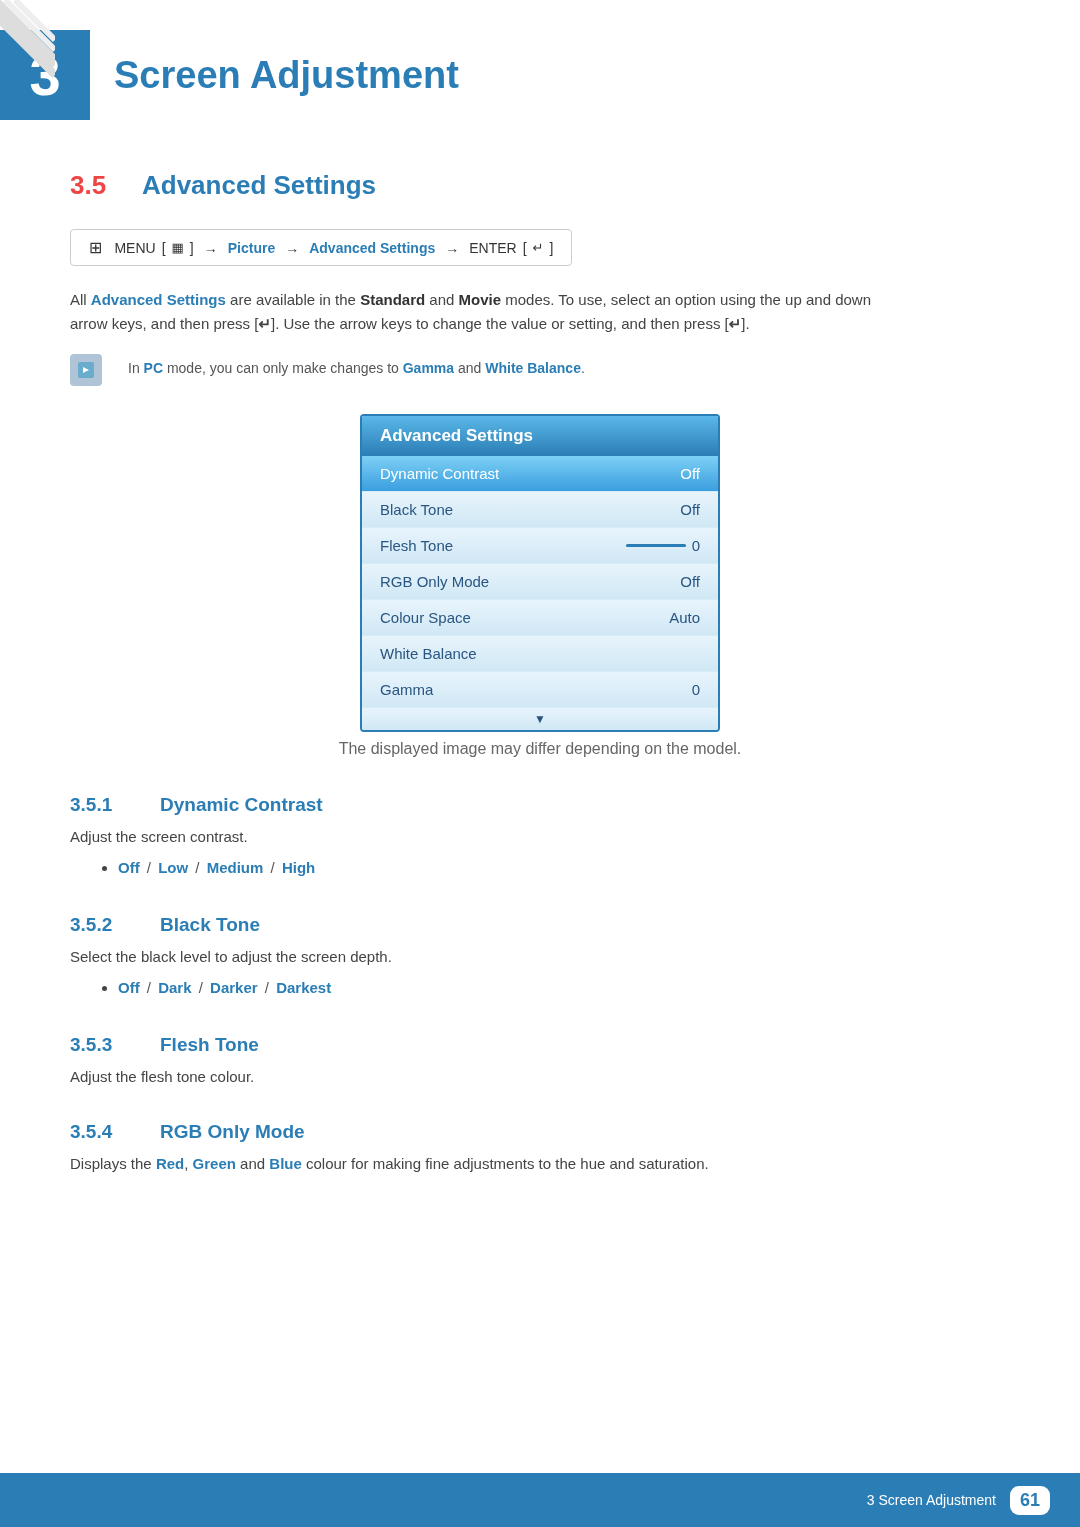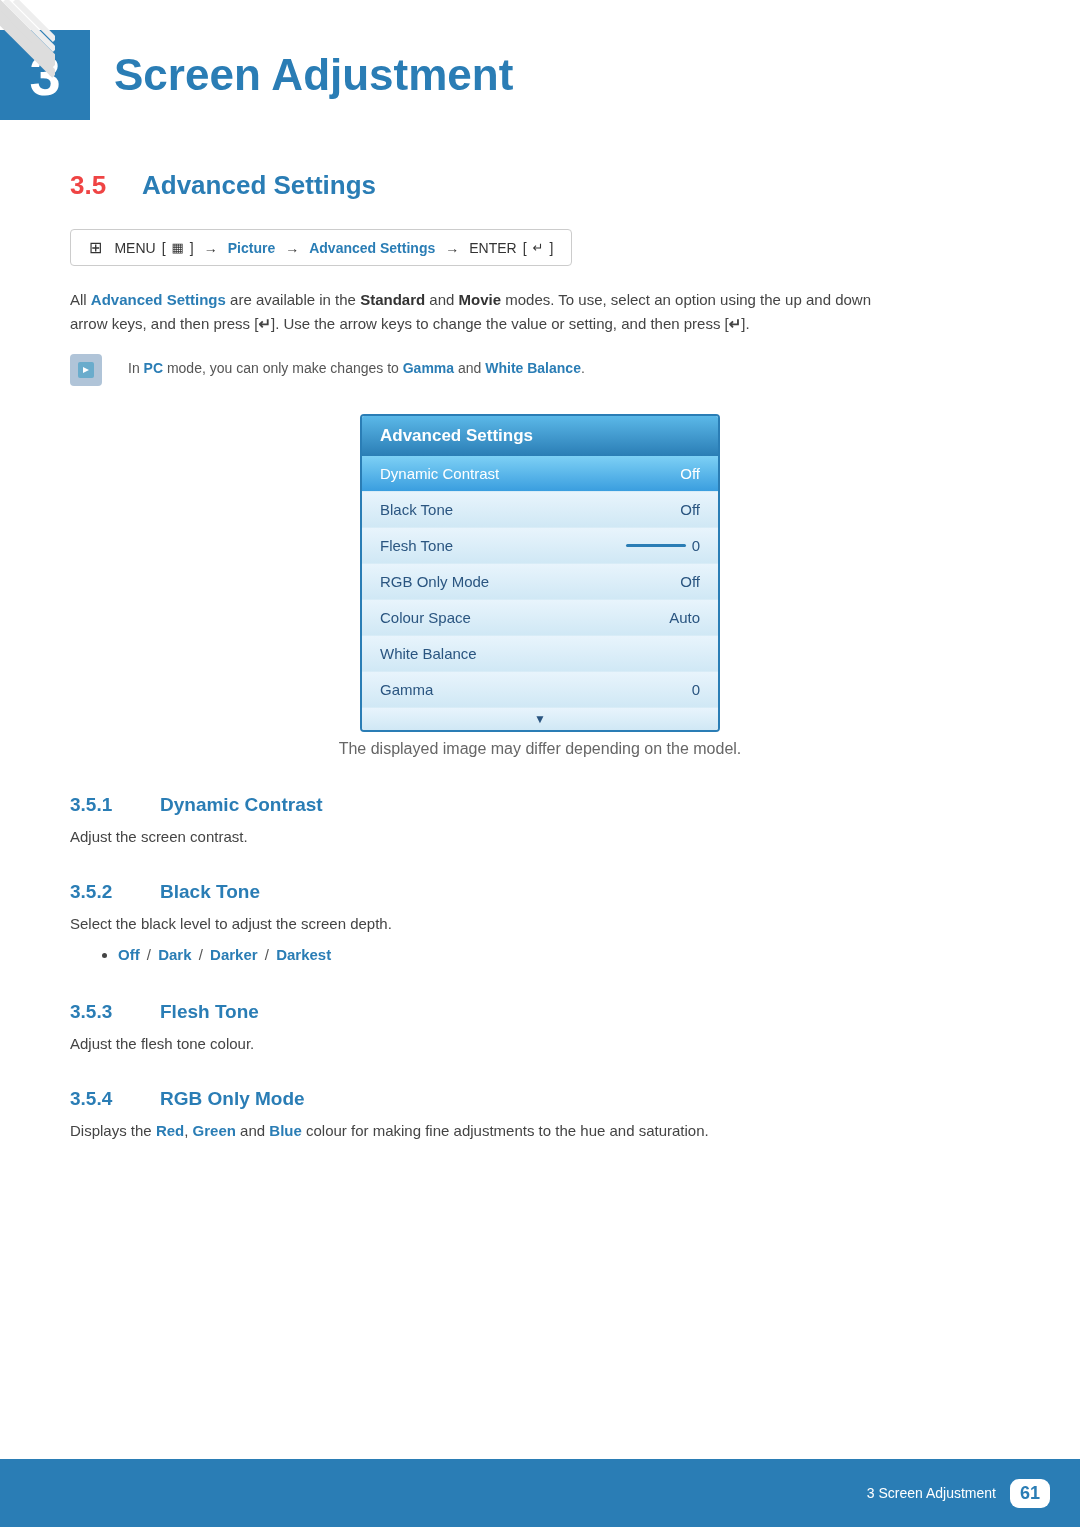--- a/index.html
+++ b/index.html
@@ -34,21 +34,21 @@
     }
 
     .chapter-number {
       color: white;
       font-size: 56px;
       font-weight: bold;
     }
 
     .chapter-title {
       color: #2a7db5;
-      font-size: 44px;
+      font-size: 38px;
       font-weight: bold;
     }
 
     
     .content {
       padding: 0 70px 80px 70px;
     }
 
     
     .section-heading {
@@ -262,21 +262,21 @@
     .option-off { color: #2a7db5; font-weight: bold; }
     .option-val { color: #2a7db5; font-weight: bold; }
     .separator { color: #555; margin: 0 3px; }
 
     
     .page-footer {
       position: absolute;
       bottom: 0;
       left: 0;
       right: 0;
-      height: 68px;
+      height: 54px;
       background: #2a7db5;
       display: flex;
       align-items: center;
       justify-content: flex-end;
       padding: 0 30px;
       gap: 14px;
     }
 
     .footer-text {
       color: white;
@@ -418,20 +418,25 @@
     <p class="image-caption">The displayed image may differ depending on the model.</p>
   </div>
 
   
   <div class="subsection">
     <div class="subsection-heading">
       <span class="subsection-number">3.5.1</span>
       <span class="subsection-title">Dynamic Contrast</span>
     </div>
     <p class="subsection-desc">Adjust the screen contrast.</p>
+    <ul class="bullet-list">
+      <li>
+        <span class="option-off">Off</span><span class="separator"> / </span><span class="option-val">Low</span><span class="separator"> / </span><span class="option-val">Medium</span><span class="separator"> / </span><span class="option-val">High</span>
+      </li>
+    </ul>
   </div>
 
   
   <div class="subsection">
     <div class="subsection-heading">
       <span class="subsection-number">3.5.2</span>
       <span class="subsection-title">Black Tone</span>
     </div>
     <p class="subsection-desc">Select the black level to adjust the screen depth.</p>
     <ul class="bullet-list">

